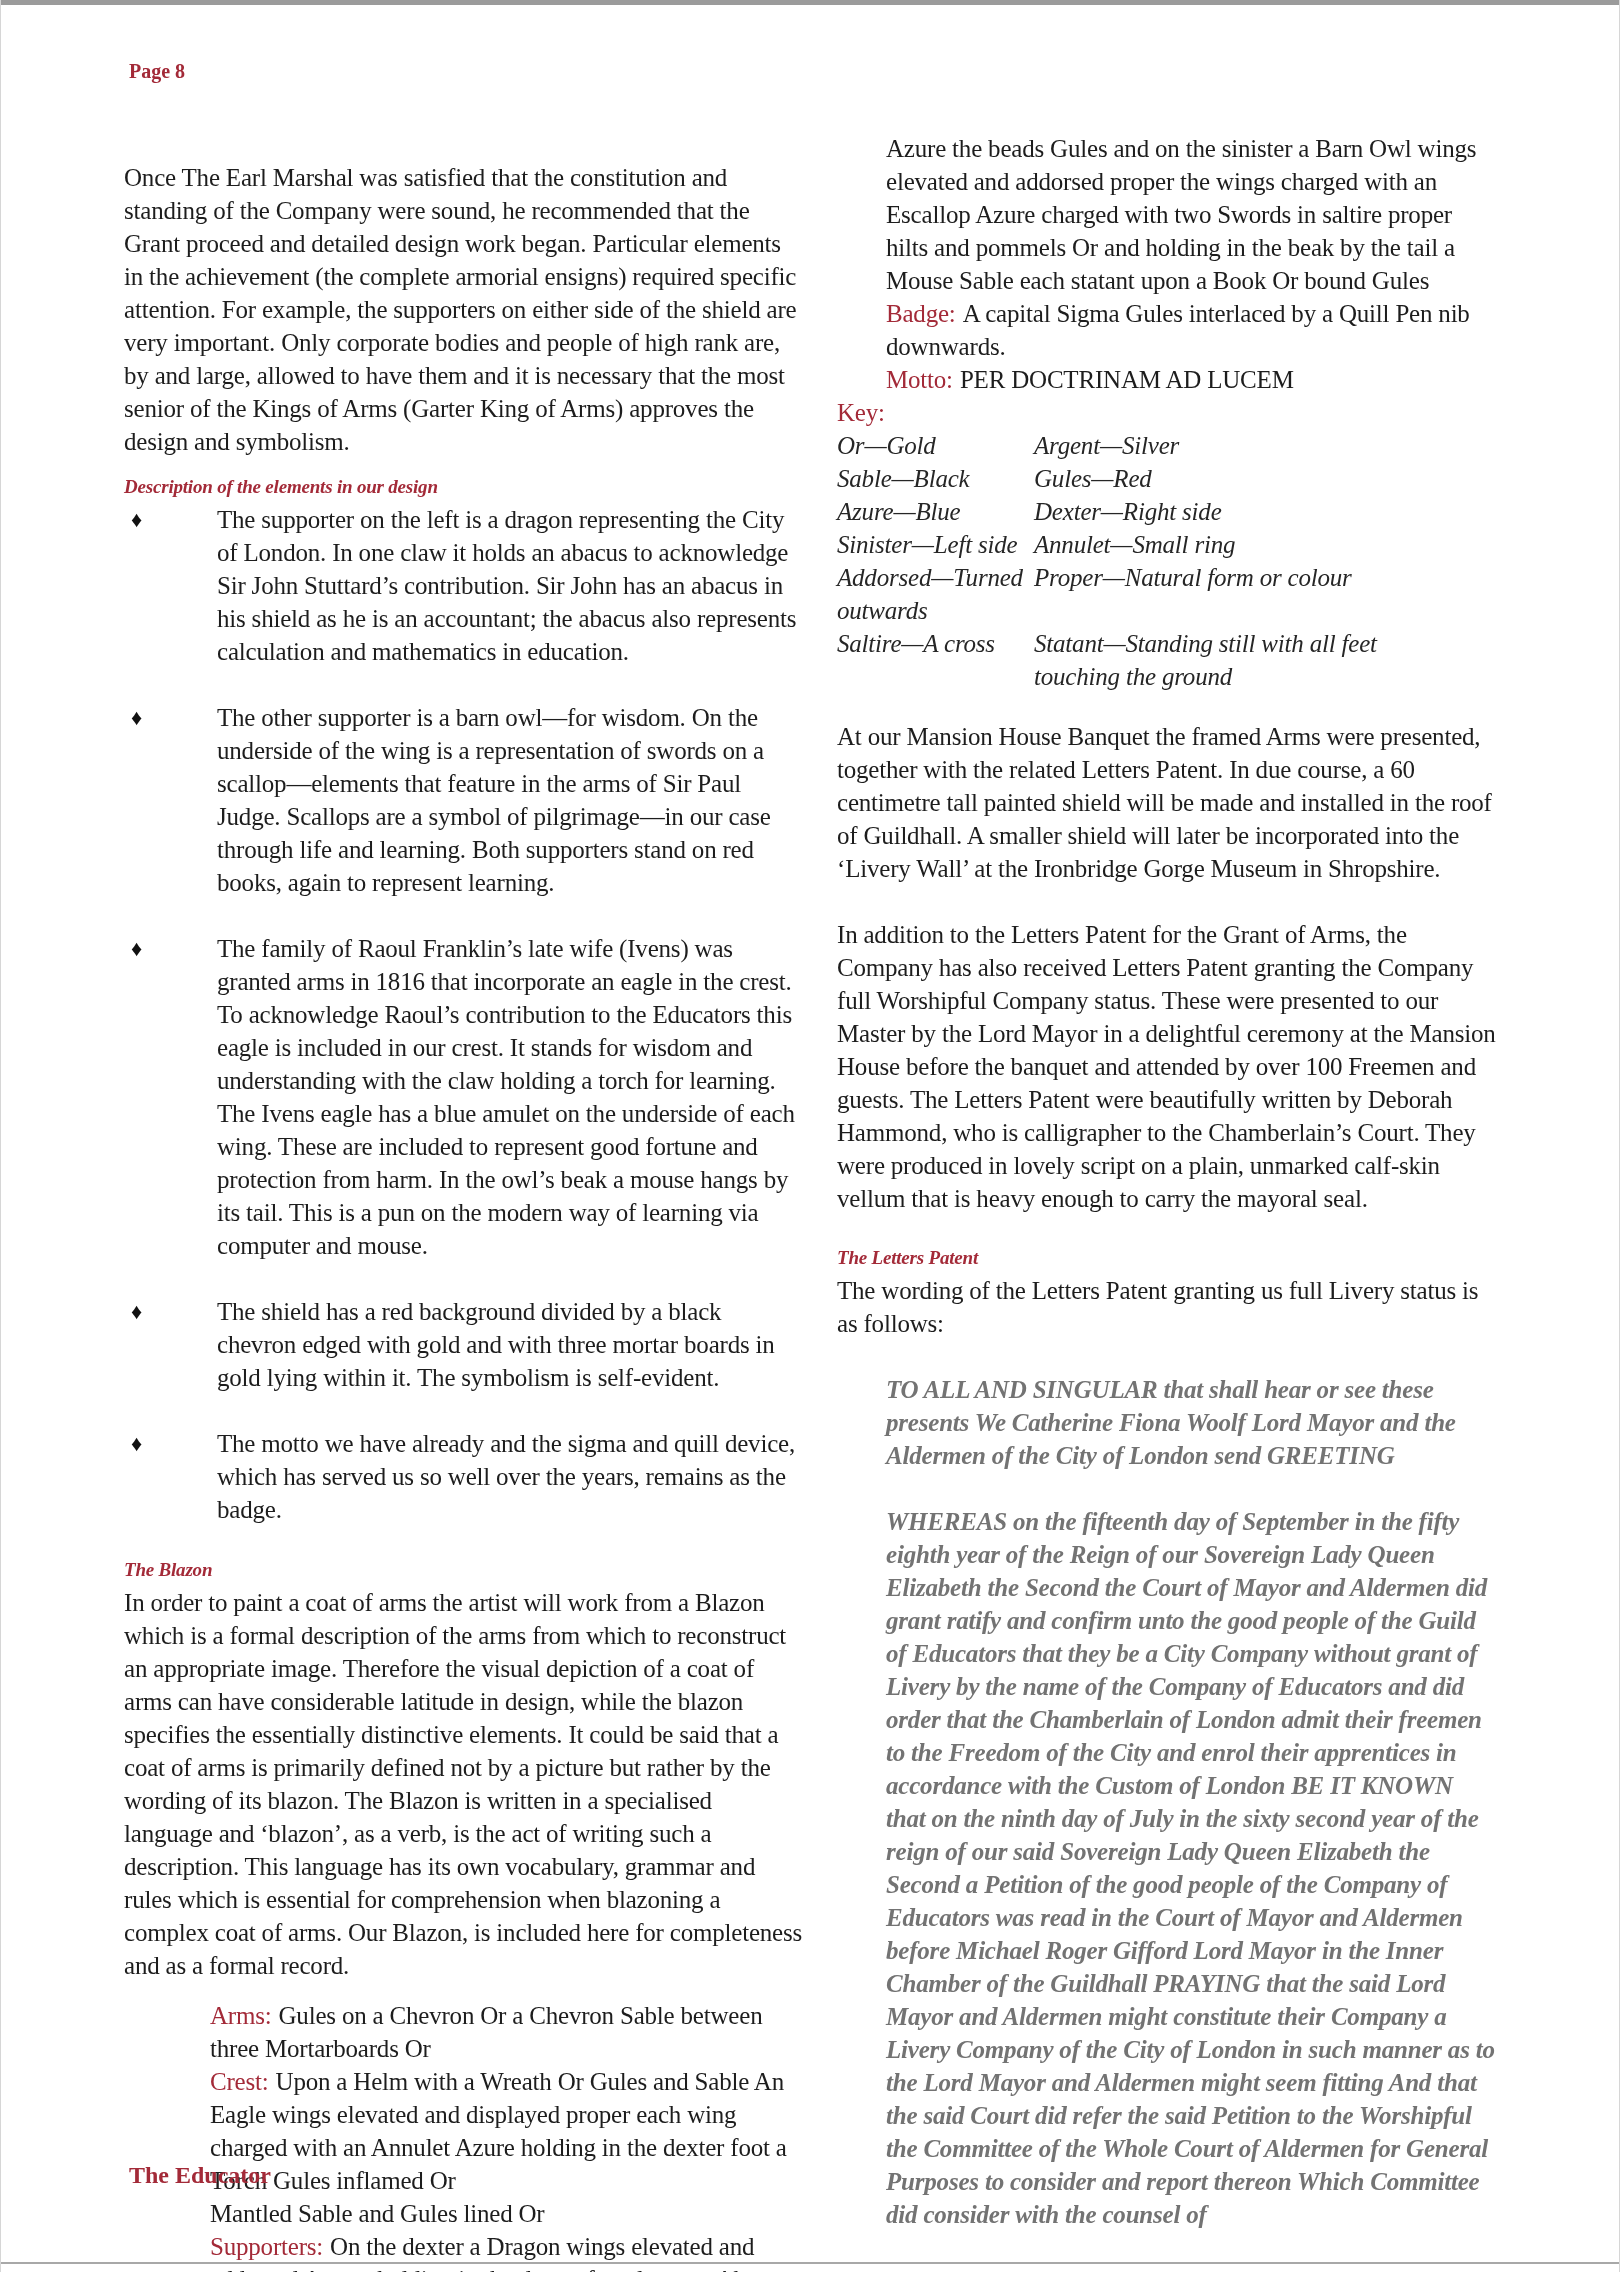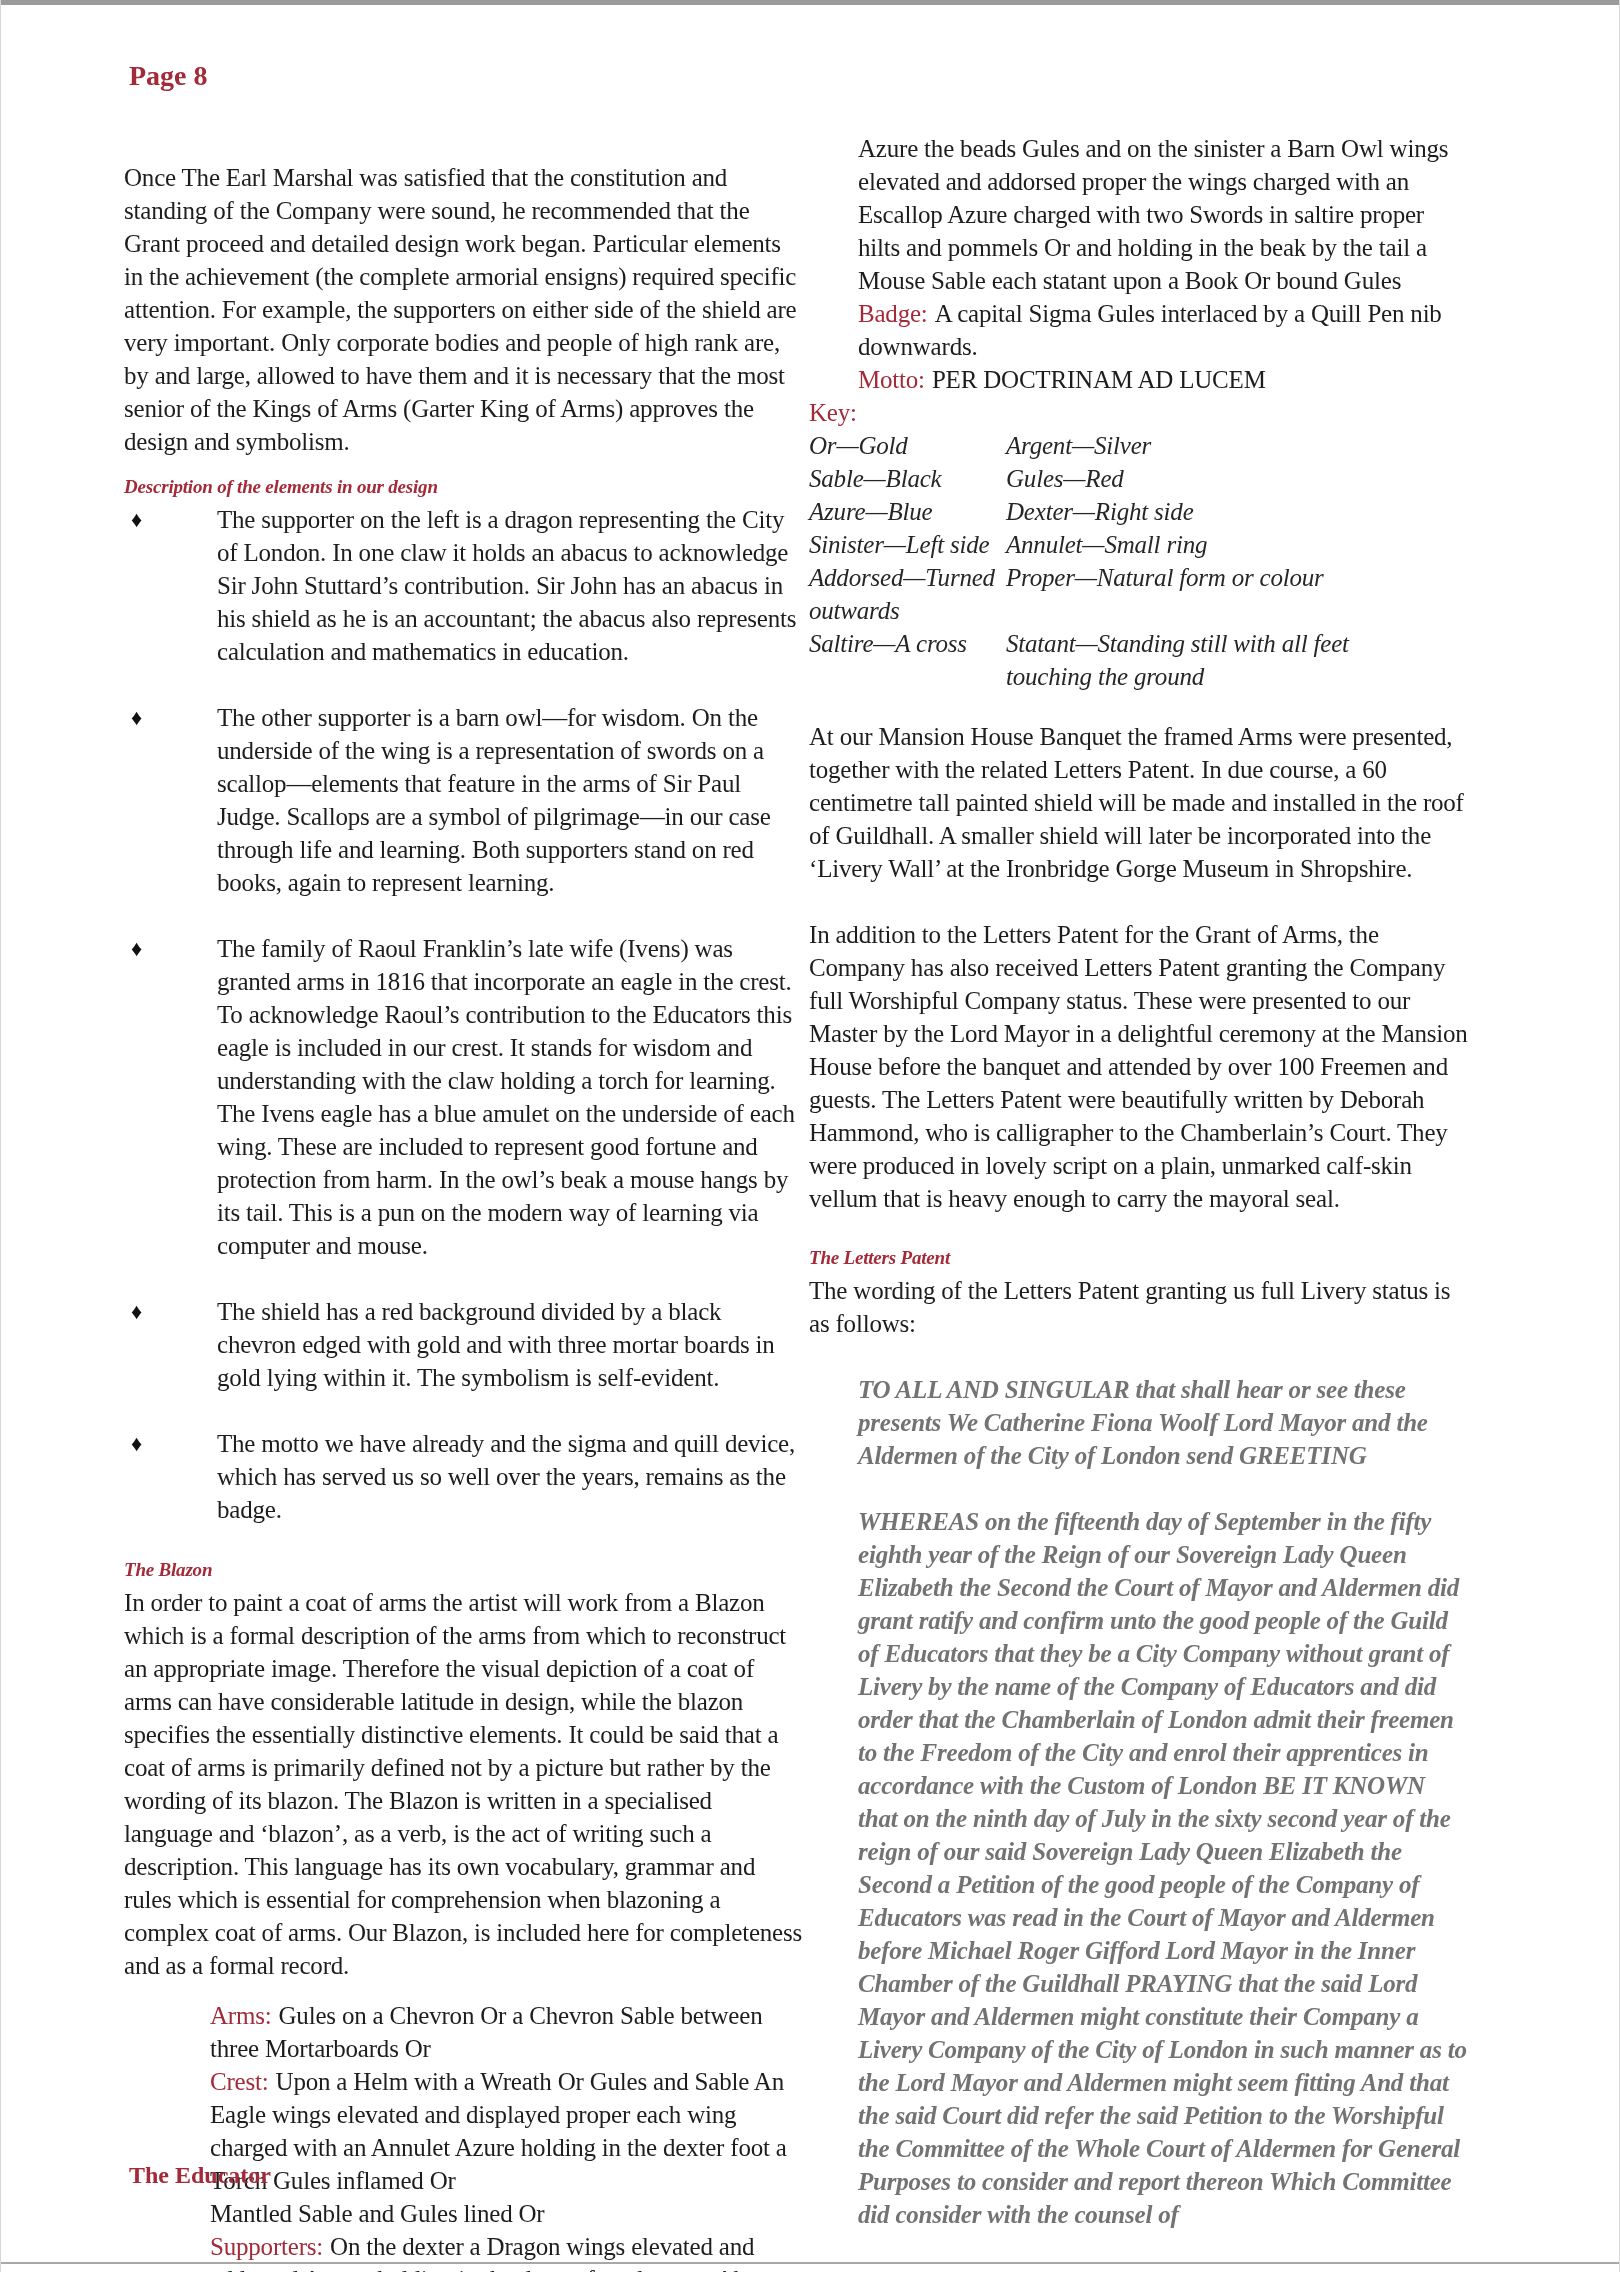--- a/index.html
+++ b/index.html
@@ -11,29 +11,29 @@
     border-left:0.9px solid #d6d6d6;
     border-right:0.9px solid #d6d6d6;
     font-family:"Liberation Serif","DejaVu Serif",serif;
     color:#1d1d1d;
     overflow:hidden;
   }
   .topstrip{position:absolute;top:0;left:0;right:0;height:5.3px;background:#9b9b9b;}
   .bottomline{position:absolute;top:2262px;left:0;right:0;height:1.8px;background:#a8a8a8;}
   .page-header{
     position:absolute;left:128px;top:60px;
-    font-size:28px;font-weight:bold;color:#a32a38;
+    font-size:20px;font-weight:bold;color:#a32a38;
   }
   .page-footer{
     position:absolute;left:128px;top:2162px;
     font-size:24px;font-weight:bold;color:#a32a38;
   }
   .col{position:absolute;top:132px;font-size:25px;line-height:33px;letter-spacing:-0.2px;}
   .col-left{left:123px;width:679px;margin-top:29px;}
-  .col-right{left:808px;width:660px;}
+  .col-right{left:836px;width:660px;}
   p{margin:0;}
   .section-heading{
     color:#a32a38;font-weight:bold;font-style:italic;
     font-size:19px;line-height:33px;margin-top:12.3px;
   }
   .mt{margin-top:33px;}
   .mt-sm{margin-top:17.6px;}
   .mt-md{margin-top:26.5px;}
   .bullet{display:flex;margin-top:33px;}
   .bullet .mark{flex:0 0 86px;padding-left:7px;font-size:22px;color:#111;}

